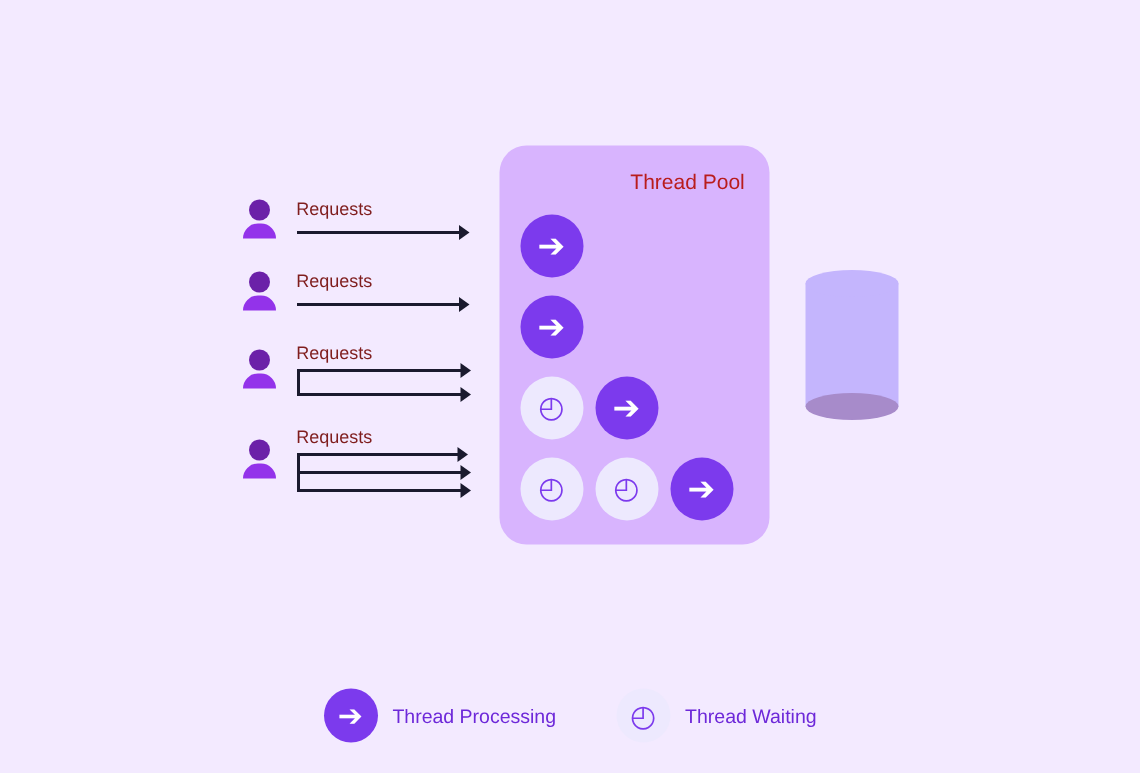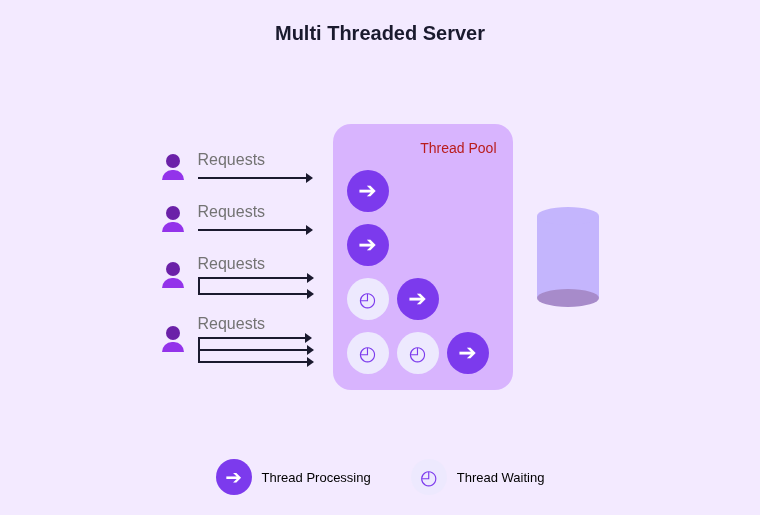--- a/index.html
+++ b/index.html
@@ -130,26 +130,26 @@
       align-items: center;
       justify-content: center;
     }
 
     .legend-icon-circle-light {
       background: #ede9fe;
     }
 
     .legend-text {
       font-size: 13px;
-      color: #000000;
+      color: #6d28d9;
     }
 
     .req-text {
-      font-size: 16px;
-      color: #737373;
+      font-size: 12px;
+      color: #7f1d1d;
       font-weight: 500;
       margin-bottom: 4px;
     }
 
     
     .clients-section {
       display: flex;
       flex-direction: column;
       gap: 20px;
       align-items: flex-start;
@@ -173,21 +173,20 @@
       border-bottom: 5px solid transparent;
       border-left: 7px solid #1a1a2e;
     }
 
   </style>
 </head>
 <body>
 
 <div class="diagram-container">
 
-  <div class="title">Multi Threaded Server</div>
 
   <div class="main-area">
 
     <div class="clients-section">
 
       <div class="client-entry">
         <div class="person-icon">
           <div class="person-head"></div>
           <div class="person-body"></div>
         </div>

